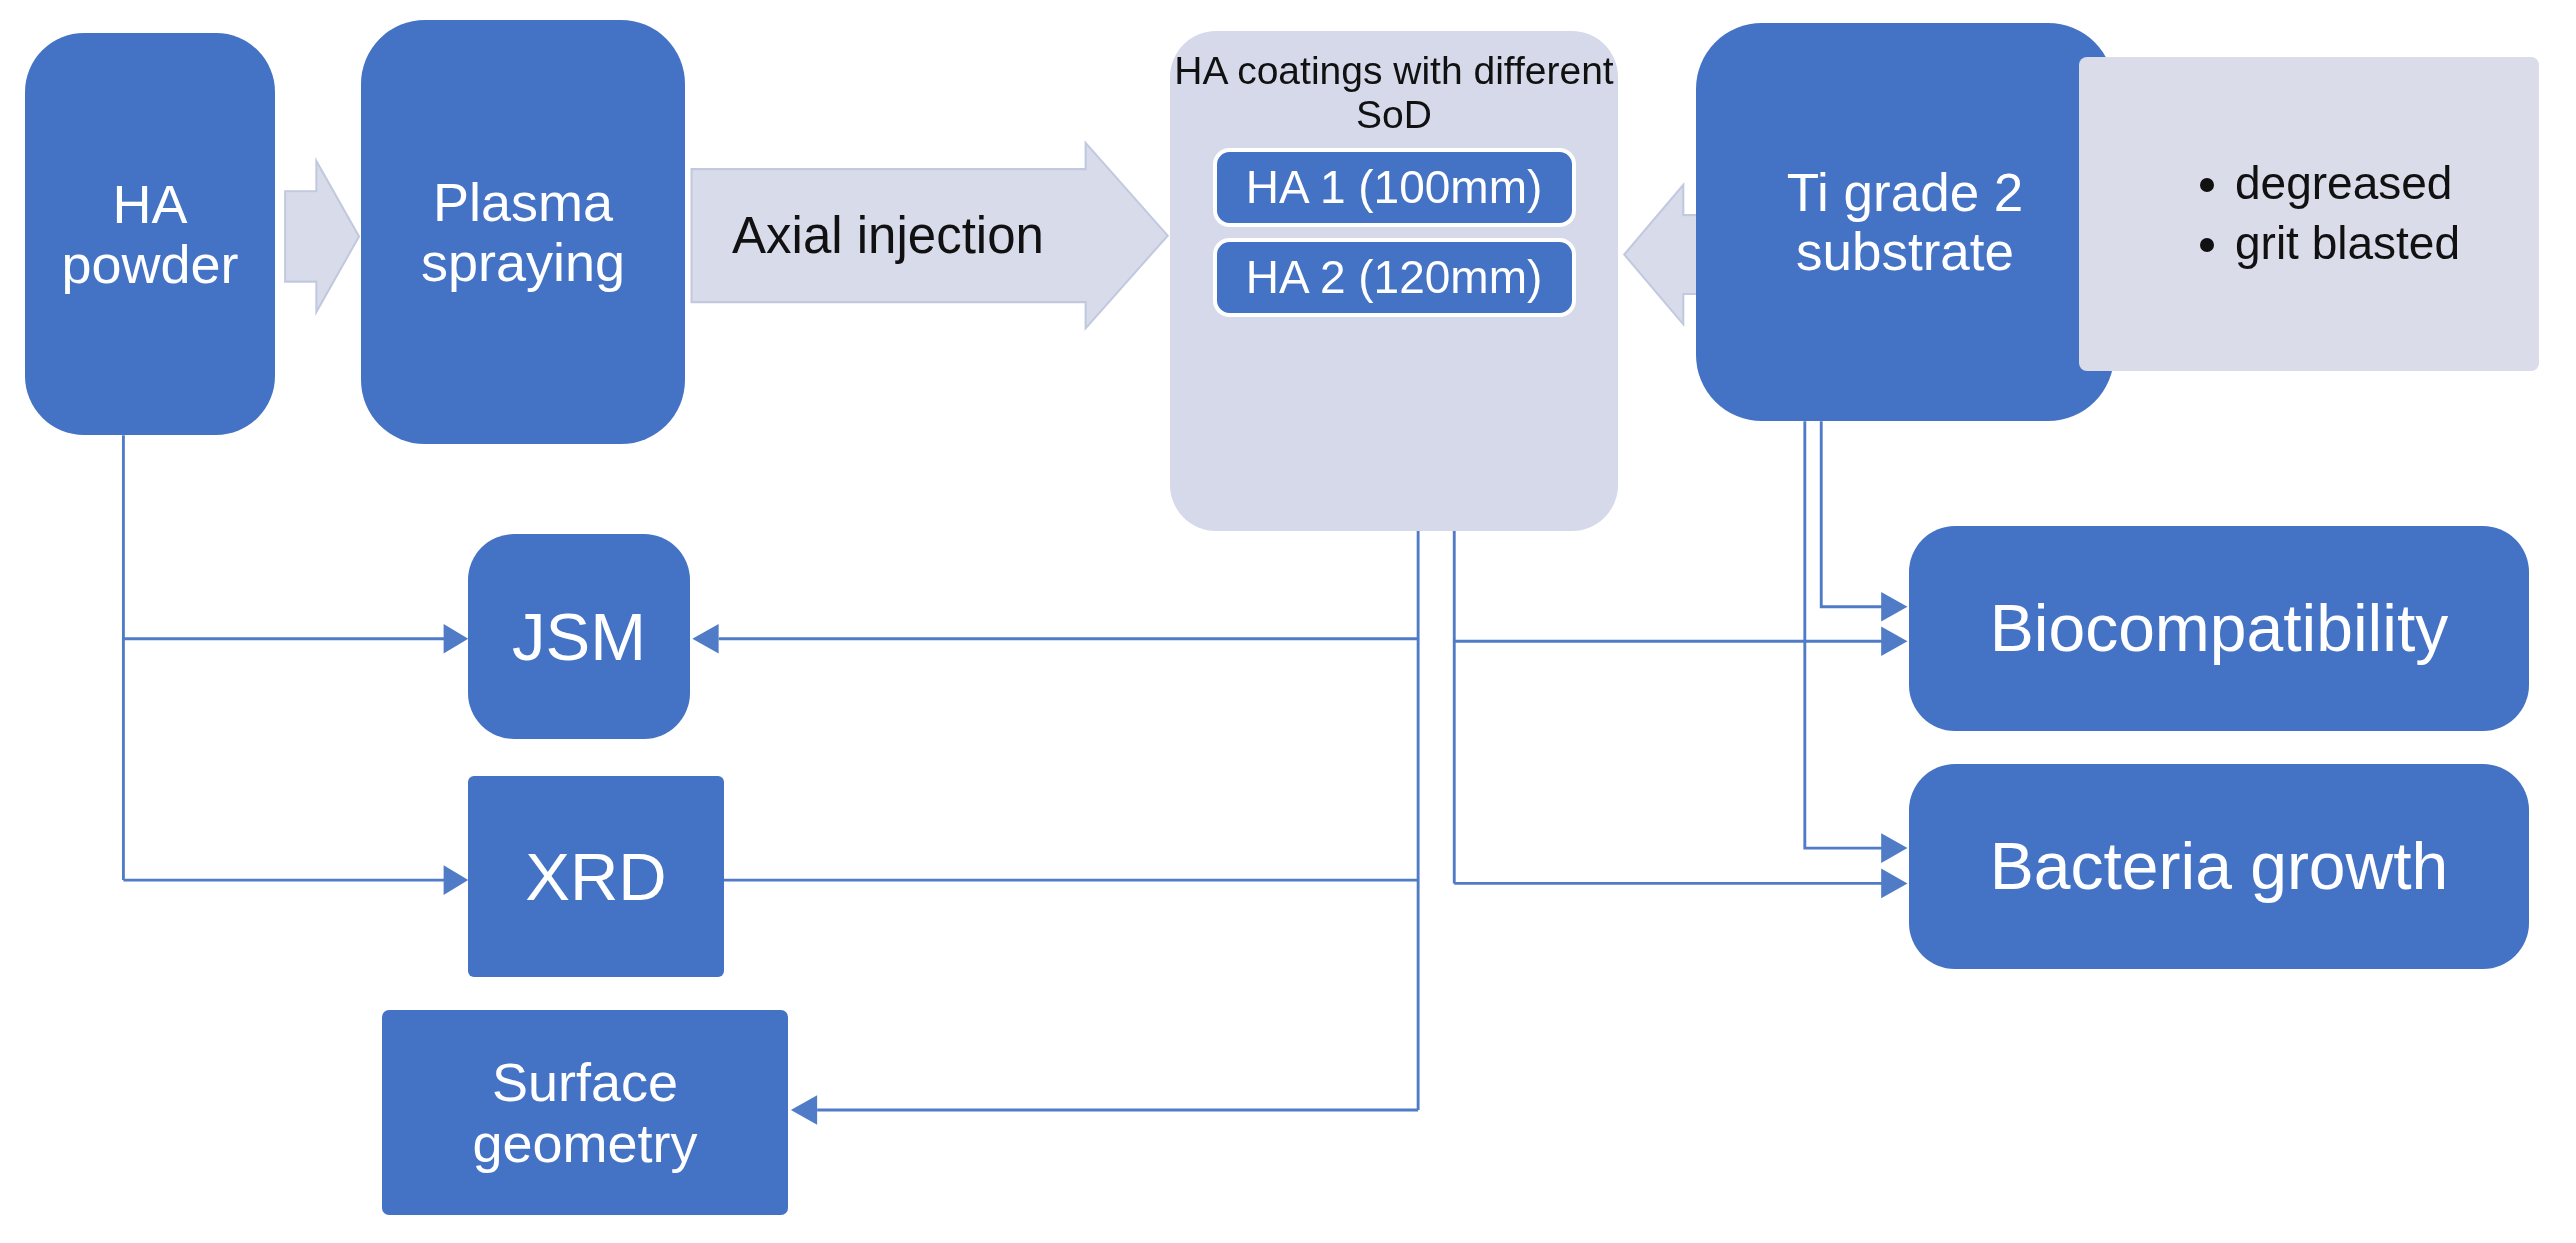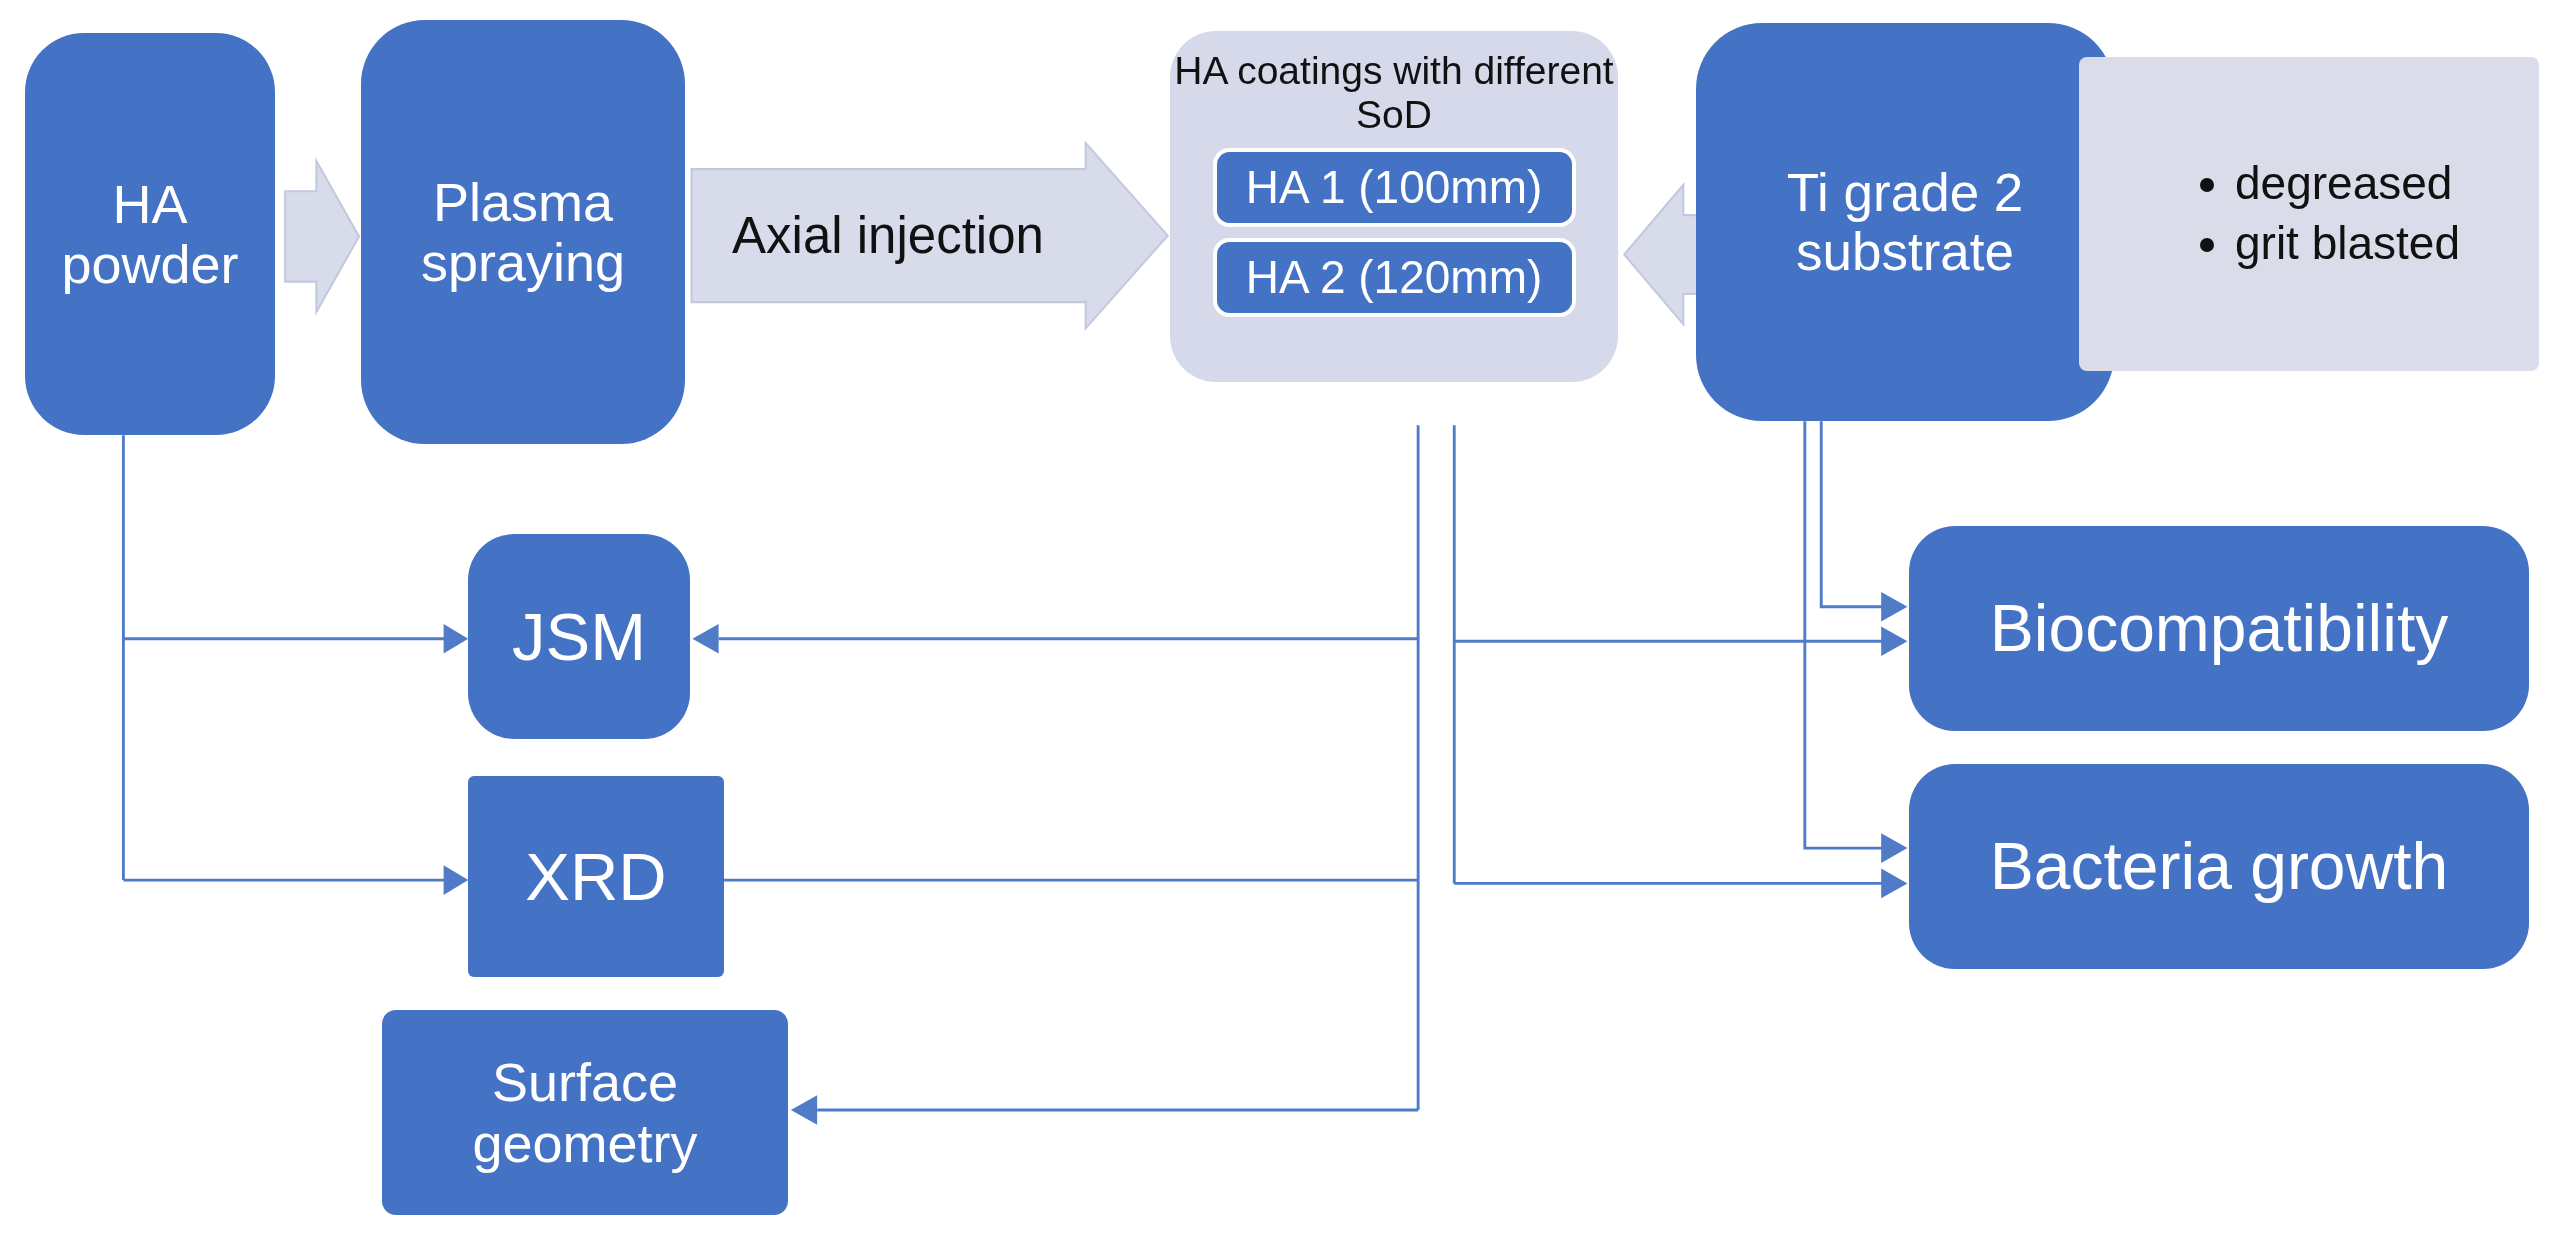--- a/index.html
+++ b/index.html
@@ -20,42 +20,42 @@
   }
   svg.wires{position:absolute;left:0;top:0;width:2576px;height:1243px;}
   .box{
     position:absolute;background:var(--accent);color:var(--text-light);
     display:flex;align-items:center;justify-content:center;text-align:center;
     line-height:1.12;
   }
   .box-ha-powder{left:25px;top:33px;width:250px;height:402px;border-radius:59px;font-size:54px;padding:0 25px;}
   .box-plasma{left:361px;top:20px;width:324px;height:424px;border-radius:64px;font-size:54px;padding:0 33px;}
   .panel-coatings{
-    position:absolute;left:1170px;top:31px;width:448px;height:351px;border-radius:46px;
+    position:absolute;left:1170px;top:31px;width:448px;height:500px;border-radius:46px;
     background:var(--light-panel);display:flex;flex-direction:column;align-items:center;
     padding:18px 0 0 0;
   }
   .panel-coatings .title{
     color:var(--text-dark);font-size:39px;line-height:1.12;text-align:center;margin-bottom:11.5px;
   }
   .chip{
     width:363px;height:79px;background:var(--accent);border:4.1px solid #ffffff;border-radius:16.4px;
     color:var(--text-light);font-size:46px;display:flex;align-items:center;justify-content:center;
     margin-bottom:10.7px;
   }
   .box-ti{left:1696px;top:23px;width:418px;height:398px;border-radius:66px;font-size:53px;padding:0 41px;}
   .panel-bullets{
     position:absolute;left:2079px;top:57px;width:460px;height:314px;border-radius:8px;
     background:var(--light-panel2);display:flex;align-items:center;
   }
   .panel-bullets ul{margin-left:131px;color:var(--text-dark);font-size:46px;line-height:1.3;}
   .panel-bullets li{width:234px;list-style:disc;margin-left:25px;}
   .box-jsm{left:468px;top:534px;width:222px;height:205px;border-radius:46px;font-size:67px;}
   .box-xrd{left:468px;top:776px;width:256px;height:201px;border-radius:6px;font-size:67px;}
-  .box-surface{left:382px;top:1010px;width:406px;height:205px;border-radius:14px;font-size:54px;padding:0 25px;}
+  .box-surface{left:382px;top:1010px;width:406px;height:205px;border-radius:7px;font-size:54px;padding:0 25px;}
   .box-bio{left:1909px;top:526px;width:620px;height:205px;border-radius:46px;font-size:66px;}
   .box-bacteria{left:1909px;top:764px;width:620px;height:205px;border-radius:46px;font-size:66px;}
   .axial-label{
     position:absolute;left:691px;top:169px;width:394px;height:133px;
     display:flex;align-items:center;justify-content:center;
     color:var(--text-dark);font-size:51px;white-space:nowrap;
   }
   .wire{stroke:var(--connector);stroke-width:3.5;fill:none;}
   .head{fill:var(--connector);stroke:none;}
   .blockarrow{fill:var(--light-arrow);stroke:var(--arrow-edge);stroke-width:2.5;}

